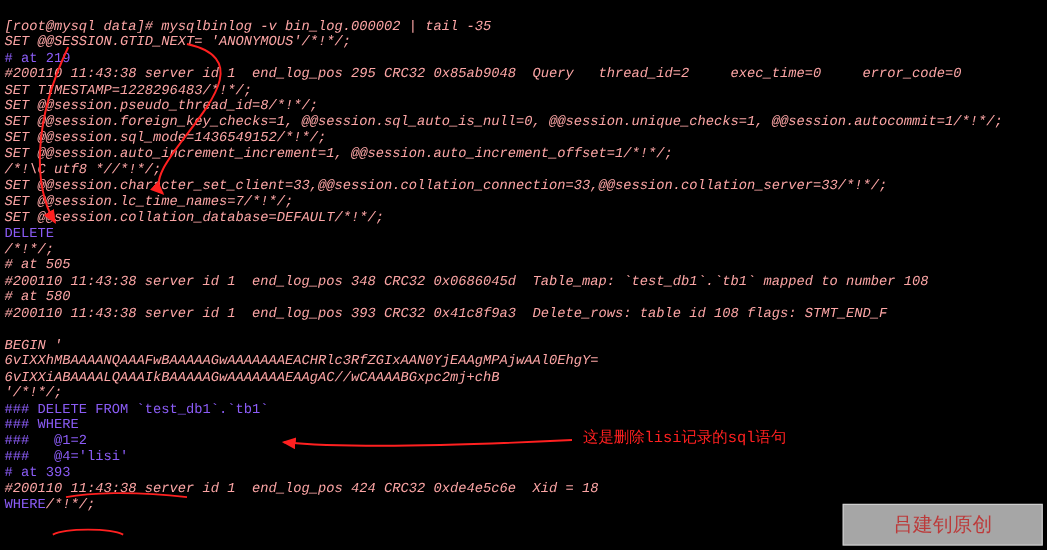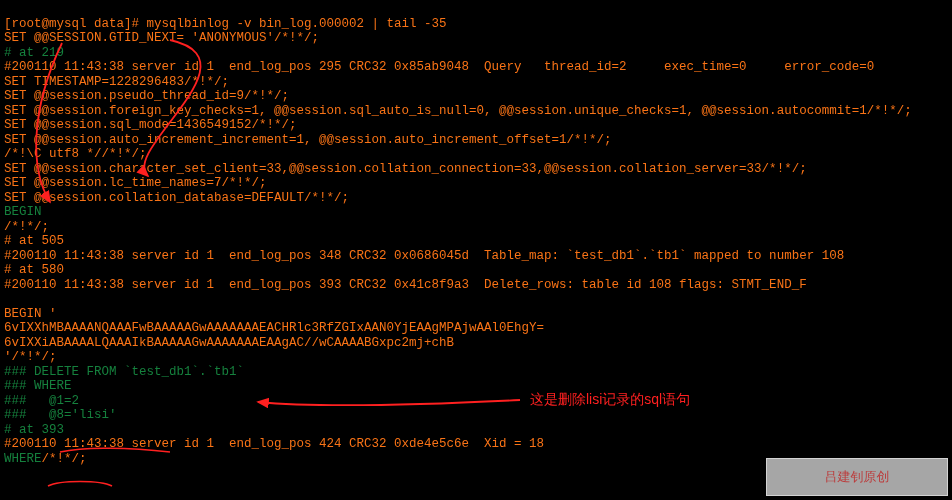--- a/index.html
+++ b/index.html
@@ -12,41 +12,41 @@
     font-size: 12.5px;
     line-height: 14.5px;
     color: #fff;
     overflow: hidden;
     position: relative;
   }
   .terminal {
     padding: 2px 4px;
     white-space: pre;
   }
-  .yellow { color: #15803d; }
-  .white { color: #f97316; }
+  .yellow { color: #8b5cf6; }
+  .white { color: #fca5a5; font-style: italic; }
   .annotation {
     position: absolute;
     color: #ff2020;
-    font-family: Liberation Sans, sans-serif;
+    font-family: Liberation Mono, monospace;
     font-size: 14px;
     font-weight: normal;
   }
   .annot1 { left: 530px; top: 392px; }
   .watermark {
     position: absolute;
     right: 4px;
     bottom: 4px;
     width: 180px;
     height: 36px;
     background: rgba(255,255,255,0.65);
     border: 1px solid rgba(255,255,255,0.5);
     font-family: "SimSun", "Songti SC", serif;
     color: rgba(200,0,0,0.65);
-    font-size: 13px;
+    font-size: 18px;
     text-align: center;
     display: flex;
     flex-direction: column;
     justify-content: center;
   }
   svg.arrows {
     position: absolute;
     left: 0; top: 0;
     width: 952px;
     height: 500px;
@@ -55,43 +55,43 @@
 </style>
 </head>
 <body>
 
 <div class="terminal">
 <span class="white">[root@mysql data]# mysqlbinlog -v bin_log.000002 | tail -35</span>
 <span class="white">SET @@SESSION.GTID_NEXT= 'ANONYMOUS'/*!*/;</span>
 <span class="yellow"># at 219</span>
 <span class="white">#200110 11:43:38 server id 1  end_log_pos 295 CRC32 0x85ab9048  Query   thread_id=2     exec_time=0     error_code=0</span>
 <span class="white">SET TIMESTAMP=1228296483/*!*/;</span>
-<span class="white">SET @@session.pseudo_thread_id=9/*!*/;</span>
+<span class="white">SET @@session.pseudo_thread_id=8/*!*/;</span>
 <span class="white">SET @@session.foreign_key_checks=1, @@session.sql_auto_is_null=0, @@session.unique_checks=1, @@session.autocommit=1/*!*/;</span>
 <span class="white">SET @@session.sql_mode=1436549152/*!*/;</span>
 <span class="white">SET @@session.auto_increment_increment=1, @@session.auto_increment_offset=1/*!*/;</span>
 <span class="white">/*!\C utf8 *//*!*/;</span>
 <span class="white">SET @@session.character_set_client=33,@@session.collation_connection=33,@@session.collation_server=33/*!*/;</span>
 <span class="white">SET @@session.lc_time_names=7/*!*/;</span>
 <span class="white">SET @@session.collation_database=DEFAULT/*!*/;</span>
-<span class="yellow">BEGIN</span>
+<span class="yellow">DELETE</span>
 <span class="white">/*!*/;</span>
 <span class="white"># at 505</span>
 <span class="white">#200110 11:43:38 server id 1  end_log_pos 348 CRC32 0x0686045d  Table_map: `test_db1`.`tb1` mapped to number 108</span>
 <span class="white"># at 580</span>
 <span class="white">#200110 11:43:38 server id 1  end_log_pos 393 CRC32 0x41c8f9a3  Delete_rows: table id 108 flags: STMT_END_F</span>
 <span class="white"></span>
 <span class="white">BEGIN '</span>
 <span class="white">6vIXXhMBAAAANQAAAFwBAAAAAGwAAAAAAAEACHRlc3RfZGIxAAN0YjEAAgMPAjwAAl0EhgY=</span>
 <span class="white">6vIXXiABAAAALQAAAIkBAAAAAGwAAAAAAAEAAgAC//wCAAAABGxpc2mj+chB</span>
 <span class="white">'/*!*/;</span>
 <span class="yellow">### DELETE FROM `test_db1`.`tb1`</span>
 <span class="yellow">### WHERE</span>
 <span class="yellow">###   @1=2</span>
-<span class="yellow">###   @8='lisi'</span>
+<span class="yellow">###   @4='lisi'</span>
 <span class="yellow"># at 393</span>
 <span class="white">#200110 11:43:38 server id 1  end_log_pos 424 CRC32 0xde4e5c6e  Xid = 18</span>
 <span><span class="yellow">WHERE</span><span class="white">/*!*/;</span></span>
 </div>
 
 <svg class="arrows">
   <defs>
     <marker id="arrowhead" markerWidth="8" markerHeight="8" refX="6" refY="3" orient="auto" markerUnits="strokeWidth">
       <path d="M0,0 L7,3 L0,6 Z" fill="#ff2020"></path>
     </marker>

